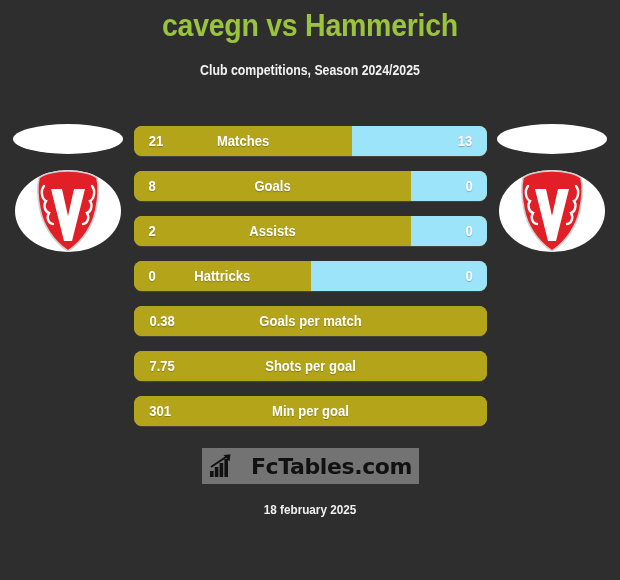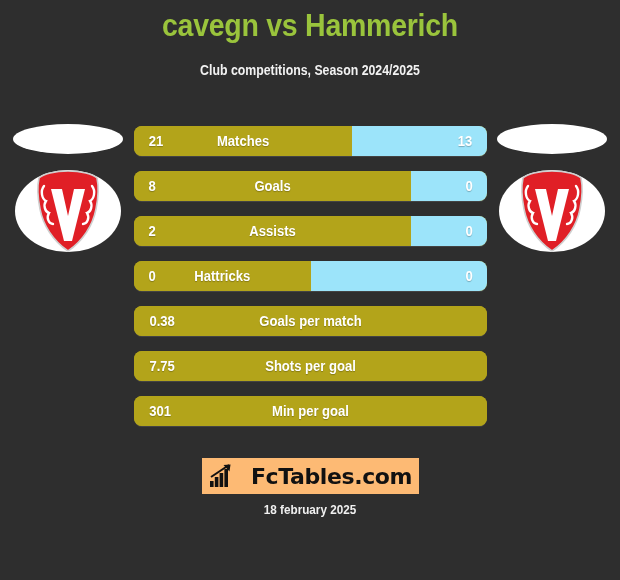--- a/index.html
+++ b/index.html
@@ -143,26 +143,25 @@
   .row-val.home { left: 14px; }
   .row-val.away { right: 14px; }
 
   
   .logo-box {
     position: absolute;
     left: 202px;
     top: 448px;
     width: 217px;
     height: 36px;
-    background: #fdba74;
+    background: #737373;
     display: flex;
     align-items: center;
     justify-content: center;
     gap: 15px;
-    margin-top: 10px;
   }
   .logo-icon { width: 27px; height: 24px; display:block; }
   .logo-text {
     font-size: 22px;
     font-weight: bold;
     color: #111111;
     letter-spacing: -0.4px;
     font-family: "DejaVu Sans", sans-serif;
   }
 

